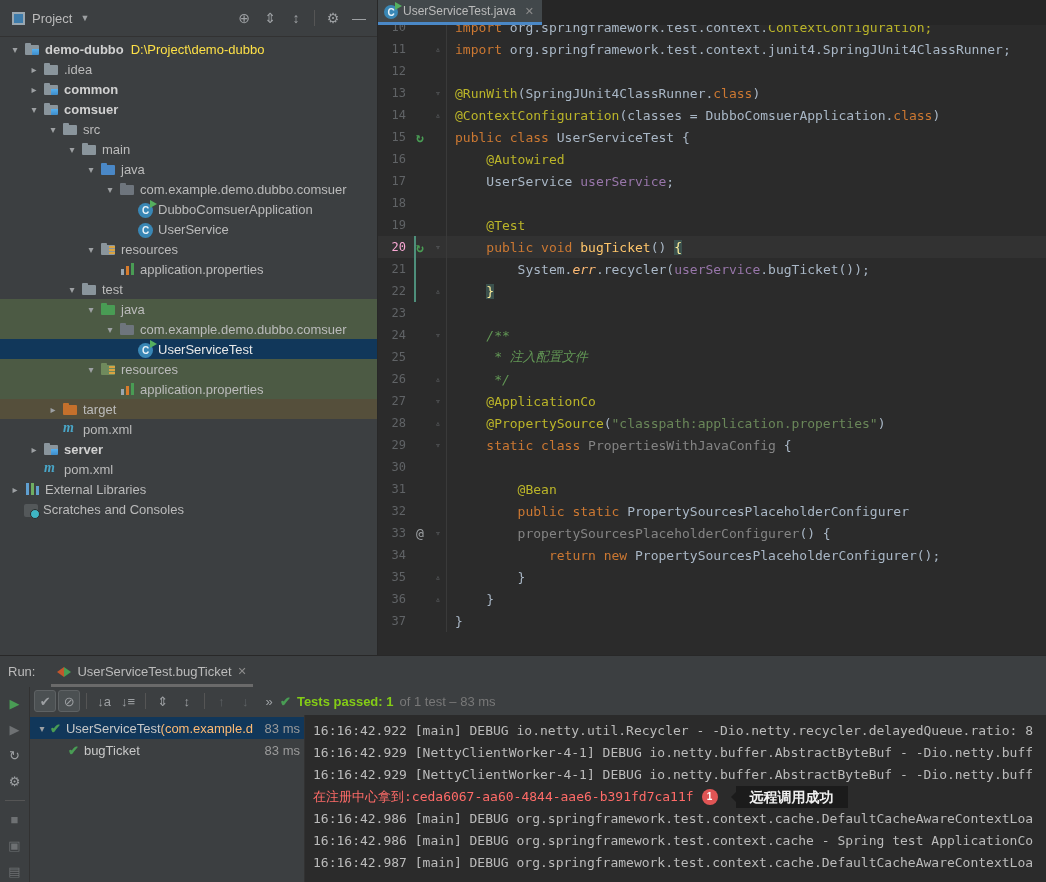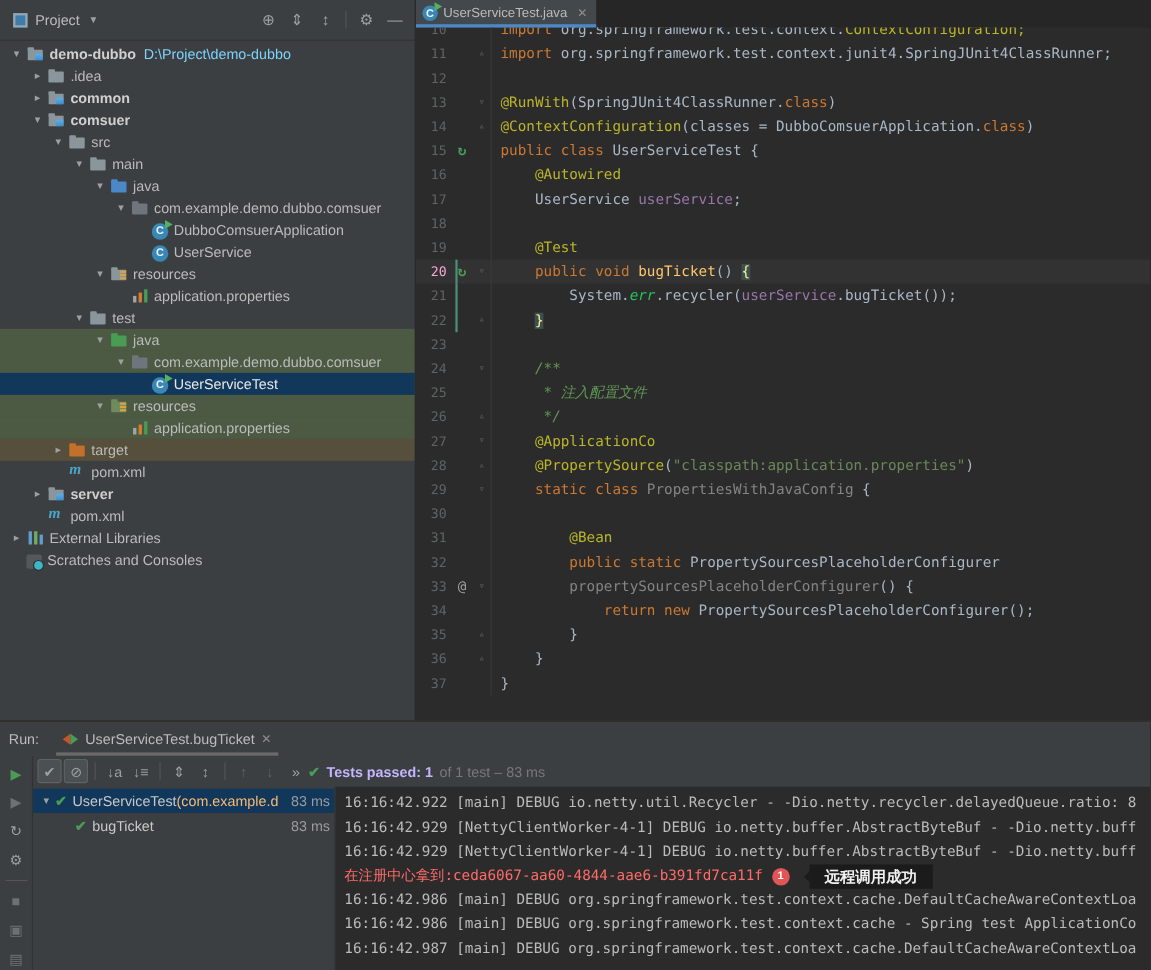--- a/index.html
+++ b/index.html
@@ -20,21 +20,21 @@
   .pp-caret { margin-left:8px; font-size:9px; color:#9da0a3; }
   .pp-icons { margin-left:auto; display:flex; align-items:center; gap:2px; }
   .tbicon { width:24px; height:22px; display:flex; align-items:center; justify-content:center; color:#9da0a3; font-size:14px; border-radius:3px; cursor:default; }
   .vdiv { width:1px; height:16px; background:#555; margin:0 4px; }
 
   
   .ptree { flex:1; overflow:hidden; padding-top:2px; font-size:13px; }
   .trow { height:20px; display:flex; align-items:center; white-space:nowrap; color:#bbbbbb; }
   .trow .arrow { width:18px; flex:none; text-align:center; color:#9da0a3; font-size:10px; }
   .trow .lbl.bold { font-weight:bold; color:#d0d0d0; }
-  .trow .extra { color:#7dd3fc; margin-left:7px; }
+  .trow .extra { color:#fde047; margin-left:7px; }
   .bg-green { background:#4c5a44; }
   .bg-blue { background:#11375a; color:#e8e8e8; }
   .bg-brown { background:#554f3b; }
 
   
   .icn { display:inline-block; width:16px; height:16px; position:relative; margin-right:5px; flex:none; }
   .icn.folder { --fc:#8a959c; }
   .icn.folder::after { content:""; position:absolute; left:1px; top:2px; width:6px; height:3px; background:var(--fc); border-radius:1px 1px 0 0; }
   .icn.folder::before { content:""; position:absolute; left:1px; top:4px; width:14px; height:10px; background:var(--fc); border-radius:1px; }
   .icn.folder-module::before { background:
@@ -74,21 +74,21 @@
   .cline.cur { background:#323232; }
   .lnum { width:32px; flex:none; text-align:right; color:#606366; font-size:12px; padding-right:4px; }
   .cline.cur .lnum { color:#f9a8d4; }
   .gut-run { width:20px; flex:none; text-align:center; color:#499c54; font-weight:bold; font-size:13px; }
   .gut-run.at { color:#9da0a3; font-weight:normal; }
   .gut-fold { width:16px; flex:none; text-align:center; color:#606366; font-size:9px; }
   .gut-sep { width:1px; align-self:stretch; background:#3a3a3a; flex:none; margin-right:8px; }
   .vcsbar { position:absolute; left:36px; top:0; width:2px; height:100%; background:#4e8f7b; }
   .ccode { flex:1; overflow:hidden; }
   .tk-kw{color:#cc7832} .tk-ann{color:#bbb529} .tk-str{color:#6a8759}
-  .tk-fld{color:#9876aa} .tk-fldi{color:#22c55e;font-style:italic}
+  .tk-fld{color:#9876aa} .tk-fldi{color:#fdba74;font-style:italic}
   .tk-cmt{color:#629755;font-style:italic} .tk-gray{color:#848484}
   .tk-def{color:#a9b7c6} .tk-mn{color:#ffc66b}
   .tk-bh{color:#ffef9c;background:#3b514d}
 
   
   .run-header { height:31px; display:flex; align-items:center; padding:0 8px; flex:none; font-size:13px; }
   .run-label { color:#bbbbbb; margin-right:16px; }
   .run-tab { position:relative; height:31px; display:flex; align-items:center; gap:6px; padding:0 6px; color:#bbbbbb; }
   .run-tab .underline { position:absolute; left:0; right:0; bottom:0; height:3px; background:#6a6a6a; }
   .junit-icn { width:14px; height:12px; position:relative; }
@@ -100,21 +100,21 @@
   .strip .sicon { width:22px; height:21px; display:flex; align-items:center; justify-content:center; font-size:13px; }
   .strip .hdiv { width:20px; height:1px; background:#555; margin:3px 0; }
   .run-right { flex:1; display:flex; flex-direction:column; overflow:hidden; }
   .run-toolbar { height:28px; flex:none; display:flex; align-items:center; padding-left:4px; font-size:13px; }
   .run-toolbar .tbicon { width:26px; height:22px; font-size:13px; }
   .tbicon.toggled { background:#4b5052; border:1px solid #5e6264; }
   .tbicon.disabled { color:#5f6365; }
   .tb-gap { width:246px; flex:none; display:flex; align-items:center; gap:2px; }
   .status { display:flex; align-items:center; gap:6px; color:#787878; white-space:nowrap; }
   .status .chk { color:#499c54; font-weight:bold; }
-  .status b { color:#c4b5fd; font-weight:bold; }
+  .status b { color:#84cc16; font-weight:bold; }
   .run-content { flex:1; display:flex; overflow:hidden; }
   .test-tree { width:275px; flex:none; border-right:1px solid #323232; padding-top:2px; font-size:13px; overflow:hidden; }
   .ttrow { height:22px; display:flex; align-items:center; white-space:nowrap; padding:0 4px; }
   .ttrow.sel { background:#11375a; }
   .ttrow .tarrow { width:16px; text-align:center; color:#9da0a3; font-size:10px; flex:none; }
   .ttrow .chk { color:#499c54; font-weight:bold; margin-right:5px; }
   .ttrow .tname { color:#c8c8c8; }
   .ttrow .tpkg { color:#fdba74; overflow:hidden; flex:1; }
   .ttrow .ttime { margin-left:auto; color:#9b9b9b; flex:none; padding-left:4px; }
   .console { flex:1; background:#2b2b2b; padding:5px 0 0 8px; font-family:"DejaVu Sans Mono",monospace; font-size:13px; overflow:hidden; }

